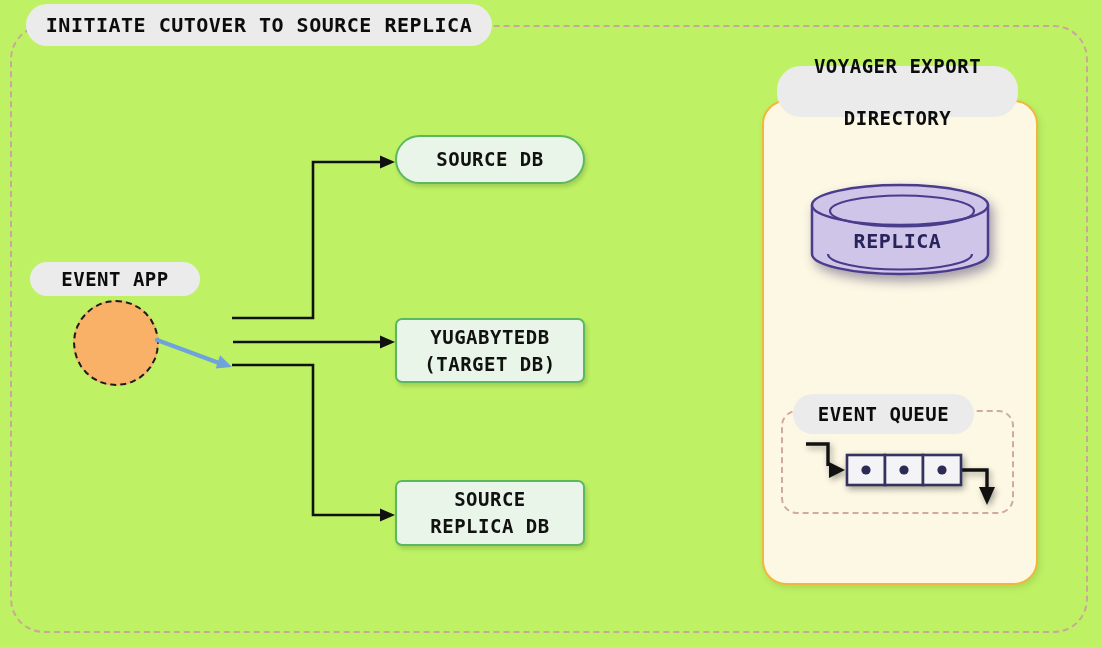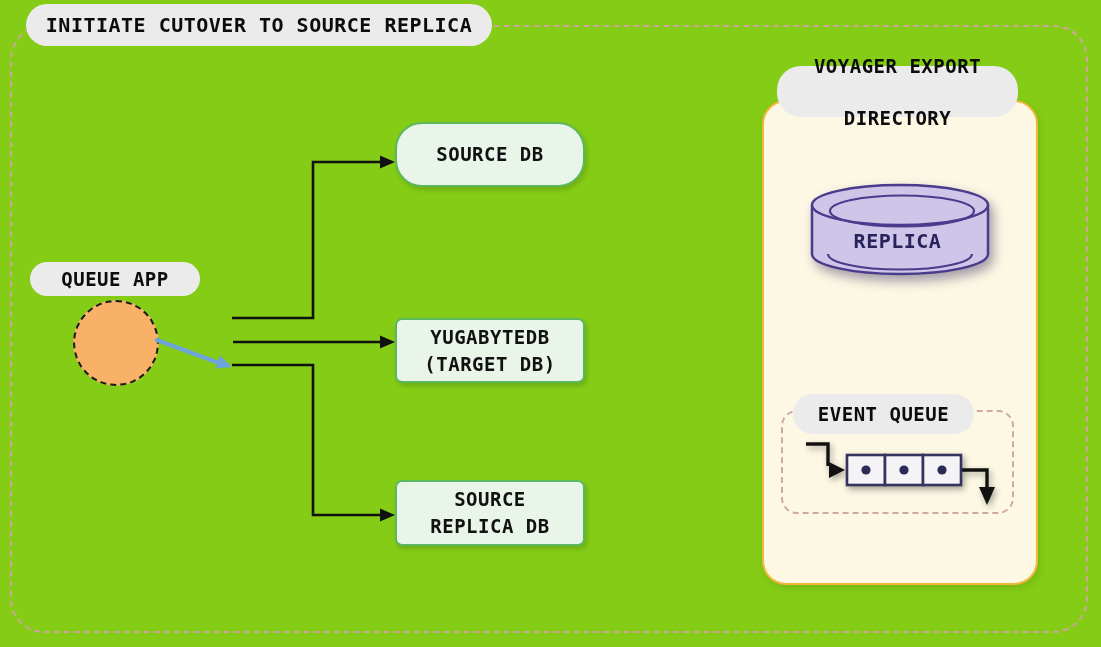--- a/index.html
+++ b/index.html
@@ -1,17 +1,17 @@
 <!DOCTYPE html>
 <html><head>
 <meta charset="utf-8">
 <style>
   html,body { margin:0; padding:0; background:#ffffff; }
   .canvas {
-    position:relative; width:1101px; height:647px; background:#84cc16;
+    position:relative; width:1101px; height:647px; background:#bef264;
     font-family:"DejaVu Sans Mono","Liberation Mono",monospace; color:#111;
     overflow:hidden;
   }
   .outer-border {
     position:absolute; left:10px; top:25px; width:1078px; height:608px;
     border:2.5px dashed #c9a79a; border-radius:34px; box-sizing:border-box;
     z-index:0;
   }
   .pill {
     position:absolute; background:#ebebeb; border-radius:24px;
@@ -30,21 +30,21 @@
   }
   .connectors { position:absolute; left:0; top:0; z-index:2; pointer-events:none; }
 
   .green-box {
     position:absolute; left:395px; width:190px; box-sizing:border-box;
     background:#eaf5e9; border:2px solid #5cb85f; border-radius:7px;
     display:flex; flex-direction:column; align-items:center; justify-content:center;
     font-weight:bold; font-size:19px; letter-spacing:.5px; line-height:27px;
     filter:drop-shadow(2px 3px 2px rgba(0,0,0,0.15)); z-index:3;
   }
-  .box-source  { top:122px; height:65px;border-radius:27px; }
+  .box-source  { top:135px; height:49px;border-radius:27px; }
   .box-target  { top:318px; height:65px; }
   .box-replica { top:480px; height:66px; }
 
   .voyager-panel {
     position:absolute; left:762px; top:100px; width:276px; height:485px;
     box-sizing:border-box; background:#fdf8e4; border:2.5px solid #f2b63c;
     border-radius:24px; z-index:1;
     filter:drop-shadow(2px 3px 3px rgba(0,0,0,0.10));
   }
   .cylinder-svg {
@@ -67,21 +67,21 @@
 </style>
 </head>
 <body>
 
 <div class="canvas">
 
   <div class="outer-border"></div>
 
   <div class="pill title-pill">INITIATE CUTOVER TO SOURCE REPLICA</div>
 
-  <div class="pill userapp-pill">QUEUE APP</div>
+  <div class="pill userapp-pill">EVENT APP</div>
   <div class="user-circle"></div>
 
   <svg class="connectors" width="1101" height="647" viewBox="0 0 1101 647">
     <g stroke="#111111" stroke-width="2.6" fill="none">
       <path d="M232,318 H313 V162 H381"></path>
       <path d="M233,342 H381"></path>
       <path d="M232,365 H313 V515 H381"></path>
     </g>
     <g fill="#111111" stroke="none">
       <polygon points="395,162 380,155.5 380,168.5"></polygon>

